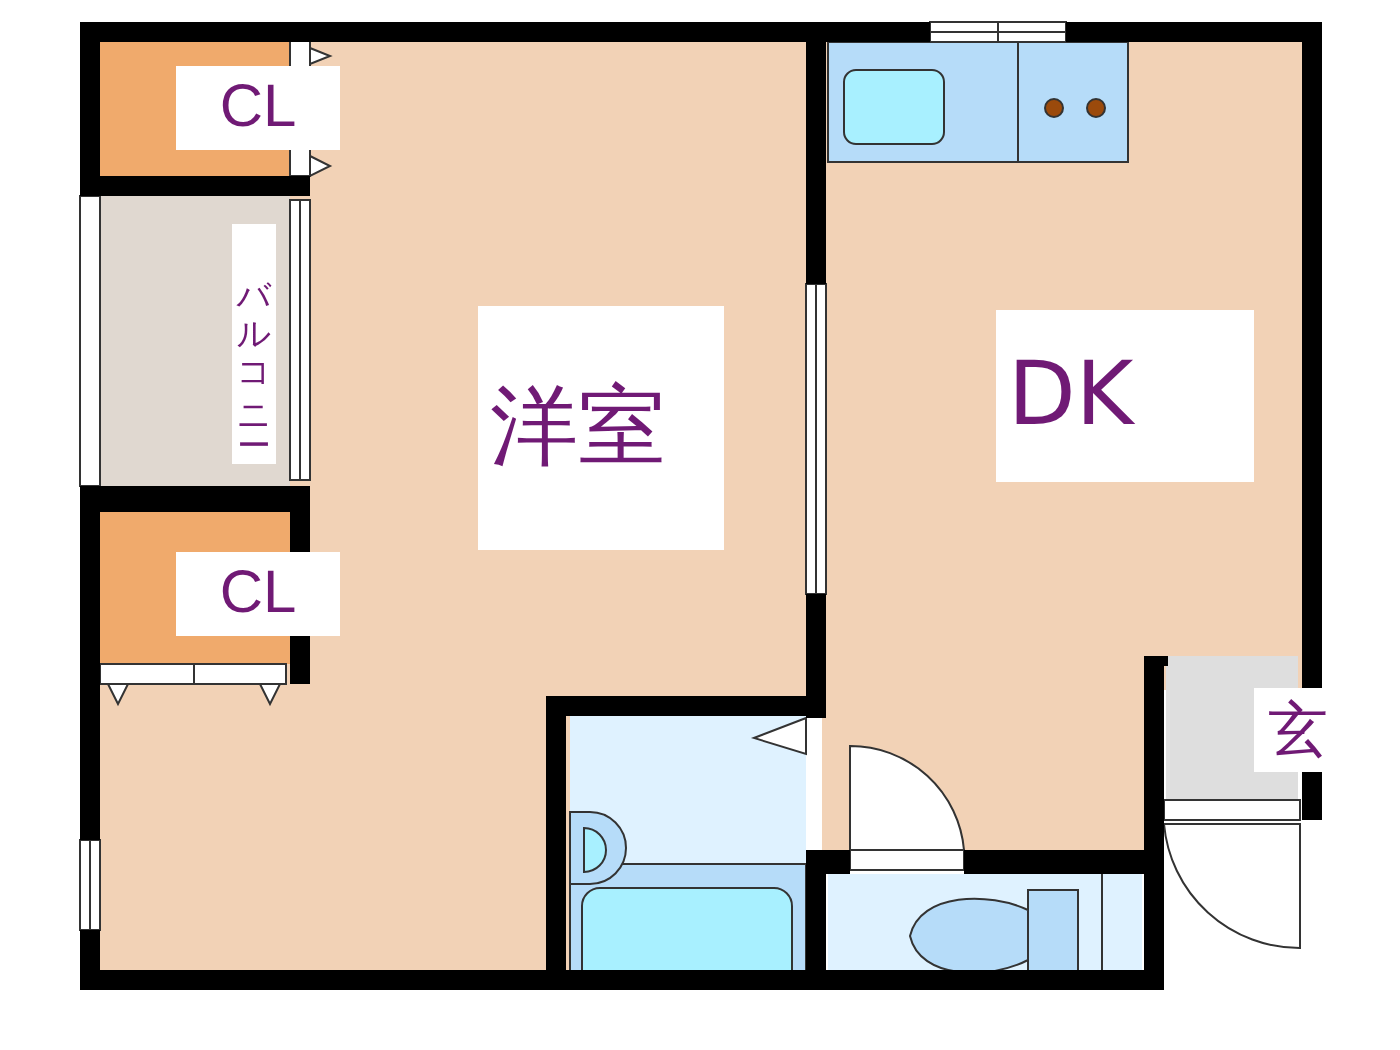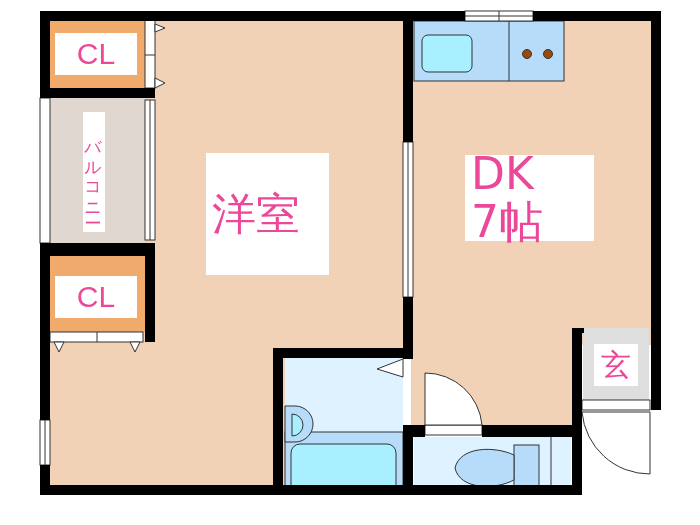--- a/index.html
+++ b/index.html
@@ -1,18 +1,18 @@
 <!DOCTYPE html>
 <html><head>
 <meta charset="utf-8">
 <style>
   html, body { margin:0; padding:0; background:#ffffff; }
   body { width:700px; height:525px; position:relative; overflow:hidden; font-family:"DejaVu Sans","Liberation Sans",sans-serif; }
   #plan { position:absolute; left:0; top:0; width:700px; height:525px; }
-  .lbl { position:absolute; background:#ffffff; color:#ec4899; display:flex; align-items:center; justify-content:center; }
+  .lbl { position:absolute; background:#ffffff; color:#701a75; display:flex; align-items:center; justify-content:center;margin-left:33px; }
   .lbl-cl { font-family:"Liberation Sans",sans-serif; font-size:30px; }
   .lbl-room { font-size:44px; line-height:48px; flex-direction:column; align-items:flex-start; padding-left:6px; }
   .lbl-room span { display:block; }
   .lbl-vert { font-size:17px; writing-mode:vertical-rl; text-orientation:upright; letter-spacing:2px; }
   .lbl-genkan { font-size:30px; }
 </style>
 </head>
 <body>
 
 <svg id="plan" viewBox="0 0 700 525" xmlns="http://www.w3.org/2000/svg">
@@ -109,16 +109,15 @@
 <div class="lbl lbl-cl" style="left:55px;top:33px;width:82px;height:42px;">CL</div>
 <div class="lbl lbl-vert" style="left:83px;top:112px;width:22px;height:120px;">バルコニー</div>
 <div class="lbl lbl-cl" style="left:55px;top:276px;width:82px;height:42px;">CL</div>
 
 <div class="lbl lbl-room" style="left:206px;top:153px;width:117px;height:122px;">
   <span>洋室</span>
 </div>
 
 <div class="lbl lbl-room" style="left:465px;top:155px;width:123px;height:86px;">
   <span>DK</span>
-  <span>7帖</span>
 </div>
 
 <div class="lbl lbl-genkan" style="left:594px;top:344px;width:44px;height:42px;">玄</div>
 
 </body></html>

